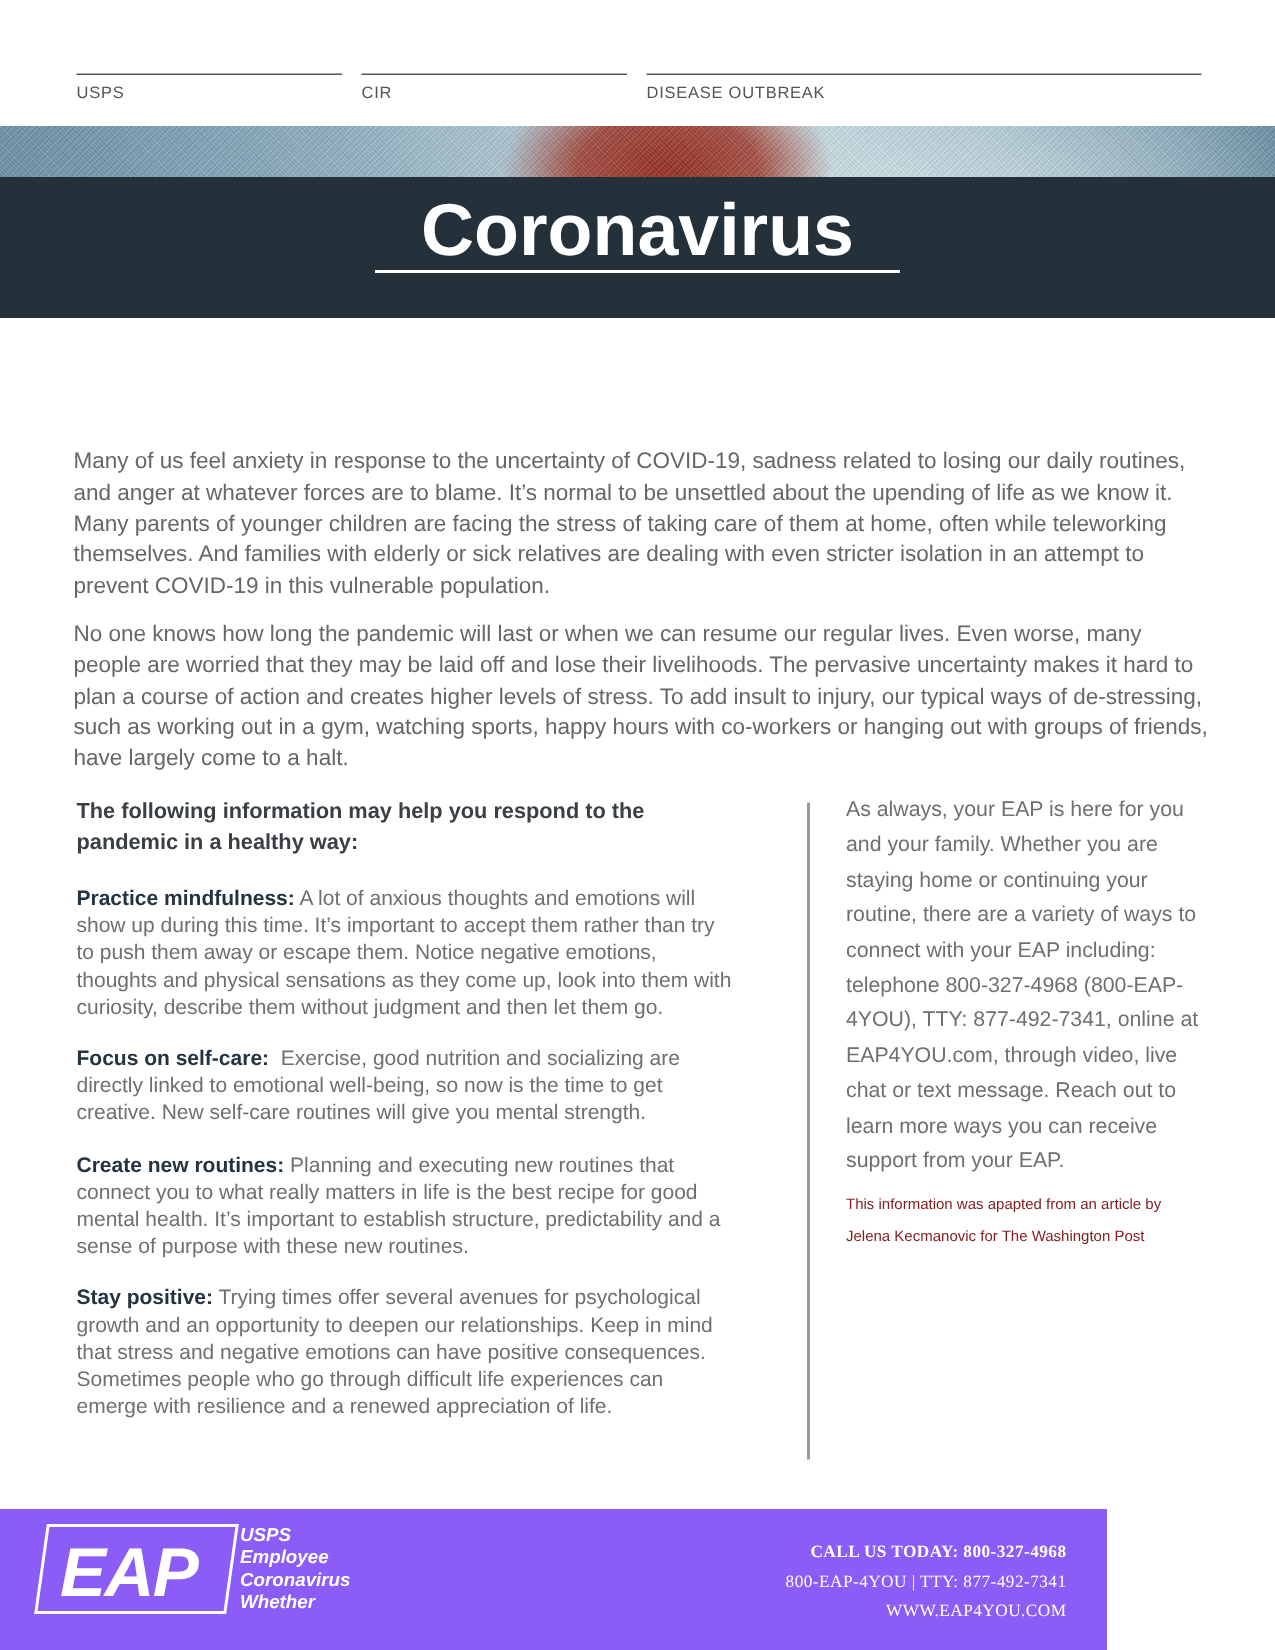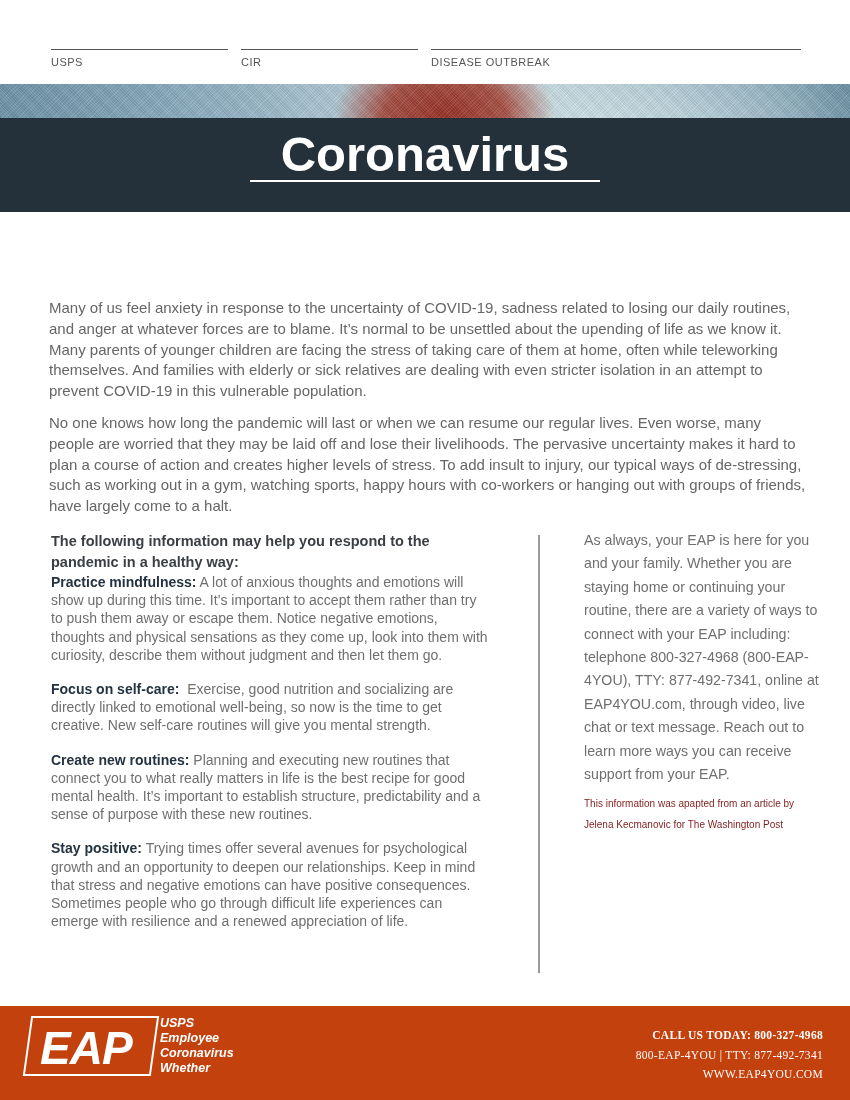--- a/index.html
+++ b/index.html
@@ -32,35 +32,35 @@
     .title-rule { position: absolute; top: 62px; left: 250px; width: 350px; height: 1.5px; background: #ffffff; }
     .subtitle { position: absolute; top: 69px; left: 0; width: 850px; text-align: center; color: #ffffff;
                 font-size: 26px; }
 
     
     .intro { position: absolute; top: 298px; left: 49px; width: 760px; font-size: 15px; line-height: 20.8px; color: #666666; }
     .intro p { margin-bottom: 11px; }
 
     
     .left-col { position: absolute; top: 531px; left: 51px; width: 440px; font-size: 14px; line-height: 18.2px; color: #6f6f6f; }
-    .lead { font-weight: bold; color: #3a3f44; font-size: 14.5px; line-height: 21px; }
+    .lead { font-weight: bold; color: #3a3f44; font-size: 14.5px; line-height: 21px; margin-bottom: 16px; }
     .tip { margin-bottom: 16px; }
     .tip .tip-head { font-weight: bold; color: #243342; }
 
     
     .vdivider { position: absolute; top: 535px; left: 538px; width: 1.5px; height: 438px; background: #9a9a9a; }
 
     
-    .right-col { position: absolute; top: 529px; left: 584px; width: 240px; }
+    .right-col { position: absolute; top: 529px; left: 564px; width: 240px; }
     .right-body { font-size: 14.2px; line-height: 23.4px; color: #6f6f6f; }
     .right-alert { margin-top: 37px; font-weight: bold; font-size: 14.5px; line-height: 19px; color: #333a40; }
     .right-credit { margin-top: 8px; font-size: 10px; line-height: 20.5px; color: #7f1d1d; }
 
     
-    .footer { position: absolute; top: 1006px; left: 0; width: 850px; height: 94px; background: #c2410c; }
+    .footer { position: absolute; top: 1006px; left: 0; width: 738px; height: 94px; background: #8b5cf6; }
     .logo-box { position: absolute; top: 10px; left: 27px; width: 128px; height: 60px;
                 border: 2.5px solid #ffffff; transform: skewX(-8deg); }
     .logo-text { position: absolute; top: 12px; left: 40px; font-size: 46px; font-weight: bold; font-style: italic;
                  color: #ffffff; letter-spacing: -1px; line-height: 60px; }
     .logo-sub { position: absolute; top: 10px; left: 160px; font-size: 12.5px; font-weight: bold; font-style: italic;
                 color: #ffffff; line-height: 15px; }
     .contact { position: absolute; top: 20px; right: 27px; text-align: right; color: #ffffff; font-size: 11.5px; line-height: 19.5px; letter-spacing: 0.3px; font-family: Liberation Serif, serif; }
     .contact .call { font-weight: bold; }
   </style>
 </head>

